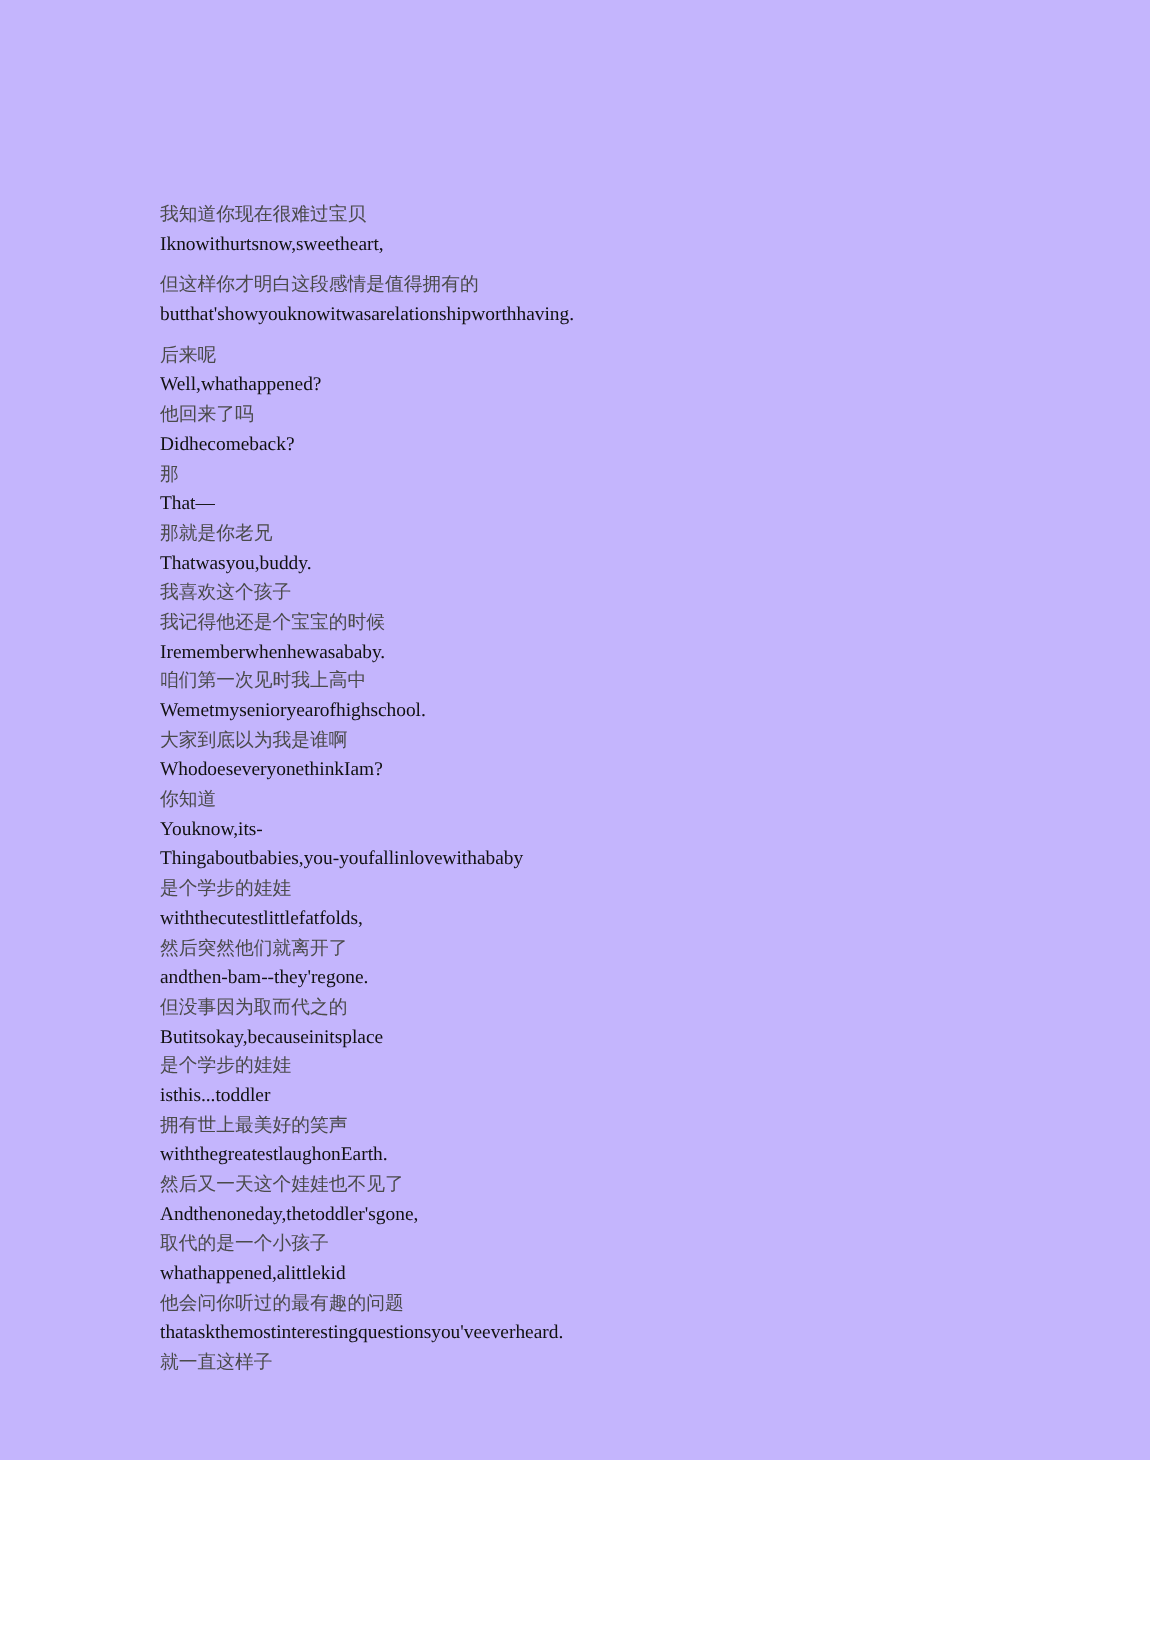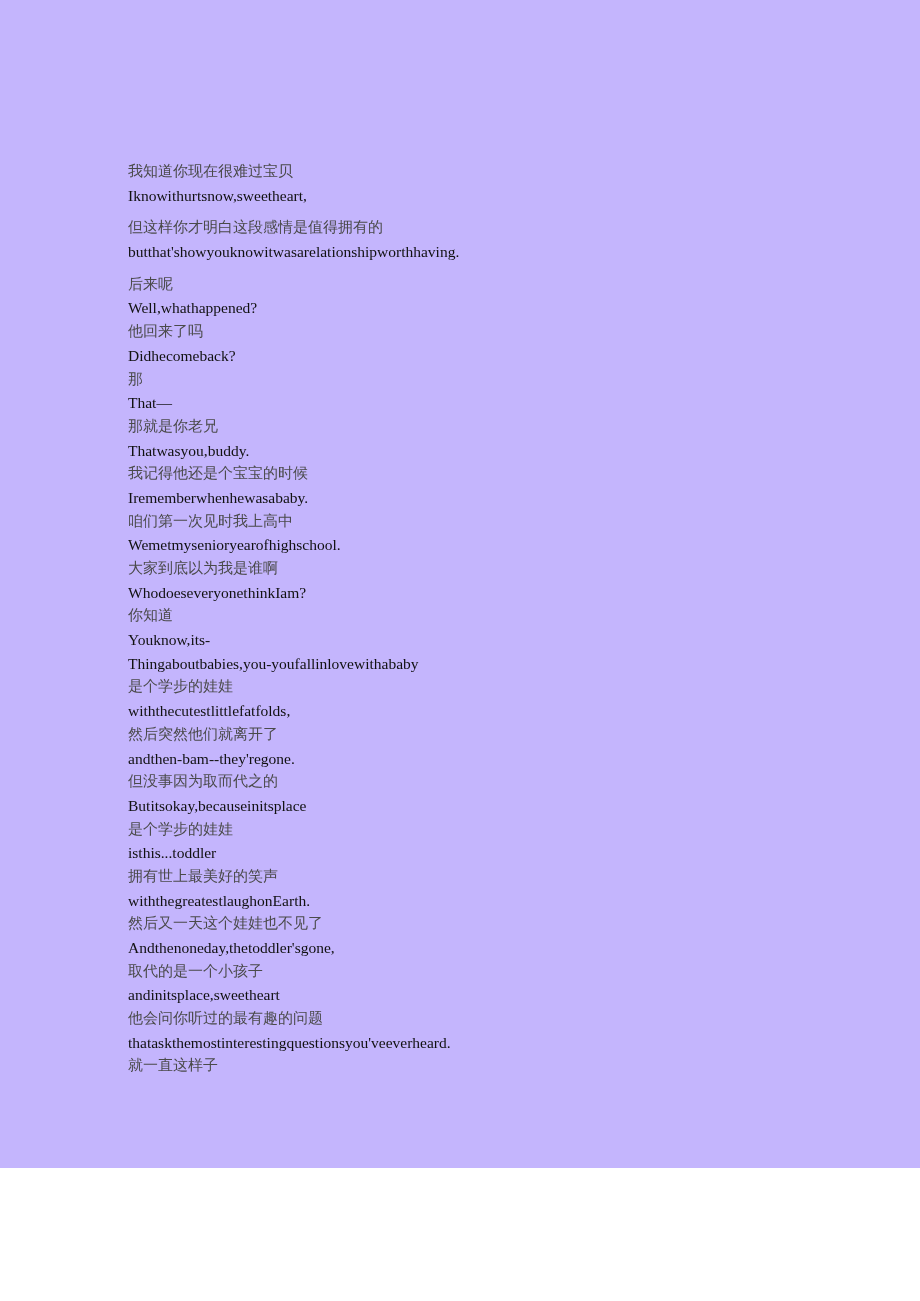--- a/index.html
+++ b/index.html
@@ -73,20 +73,21 @@
       <span class="line zh">但这样你才明白这段感情是值得拥有的</span>
       <span class="line en gap-after">butthat'showyouknowitwasarelationshipworthhaving.</span>
       <span class="line zh">后来呢</span>
       <span class="line en">Well,whathappened?</span>
       <span class="line zh">他回来了吗</span>
       <span class="line en">Didhecomeback?</span>
       <span class="line zh">那</span>
       <span class="line en">That—</span>
       <span class="line zh">那就是你老兄</span>
       <span class="line en">Thatwasyou,buddy.</span>
+      <span class="line zh">我喜欢这个孩子</span>
       <span class="line zh">我记得他还是个宝宝的时候</span>
       <span class="line en">Irememberwhenhewasababy.</span>
       <span class="line zh">咱们第一次见时我上高中</span>
       <span class="line en">Wemetmysenioryearofhighschool.</span>
       <span class="line zh">大家到底以为我是谁啊</span>
       <span class="line en">WhodoeseveryonethinkIam?</span>
       <span class="line zh">你知道</span>
       <span class="line en">Youknow,its-</span>
       <span class="line en">Thingaboutbabies,you-youfallinlovewithababy</span>
       <span class="line zh">是个学步的娃娃</span>
@@ -95,18 +96,18 @@
       <span class="line en">andthen-bam--they'regone.</span>
       <span class="line zh">但没事因为取而代之的</span>
       <span class="line en">Butitsokay,becauseinitsplace</span>
       <span class="line zh">是个学步的娃娃</span>
       <span class="line en">isthis...toddler</span>
       <span class="line zh">拥有世上最美好的笑声</span>
       <span class="line en">withthegreatestlaughonEarth.</span>
       <span class="line zh">然后又一天这个娃娃也不见了</span>
       <span class="line en">Andthenoneday,thetoddler'sgone,</span>
       <span class="line zh">取代的是一个小孩子</span>
-      <span class="line en">andinitsplace,sweetheart</span>
+      <span class="line en">whathappened,alittlekid</span>
       <span class="line zh">他会问你听过的最有趣的问题</span>
       <span class="line en">thataskthemostinterestingquestionsyou'veeverheard.</span>
       <span class="line zh">就一直这样子</span>
     </div>
 </div>
 
 </body></html>

